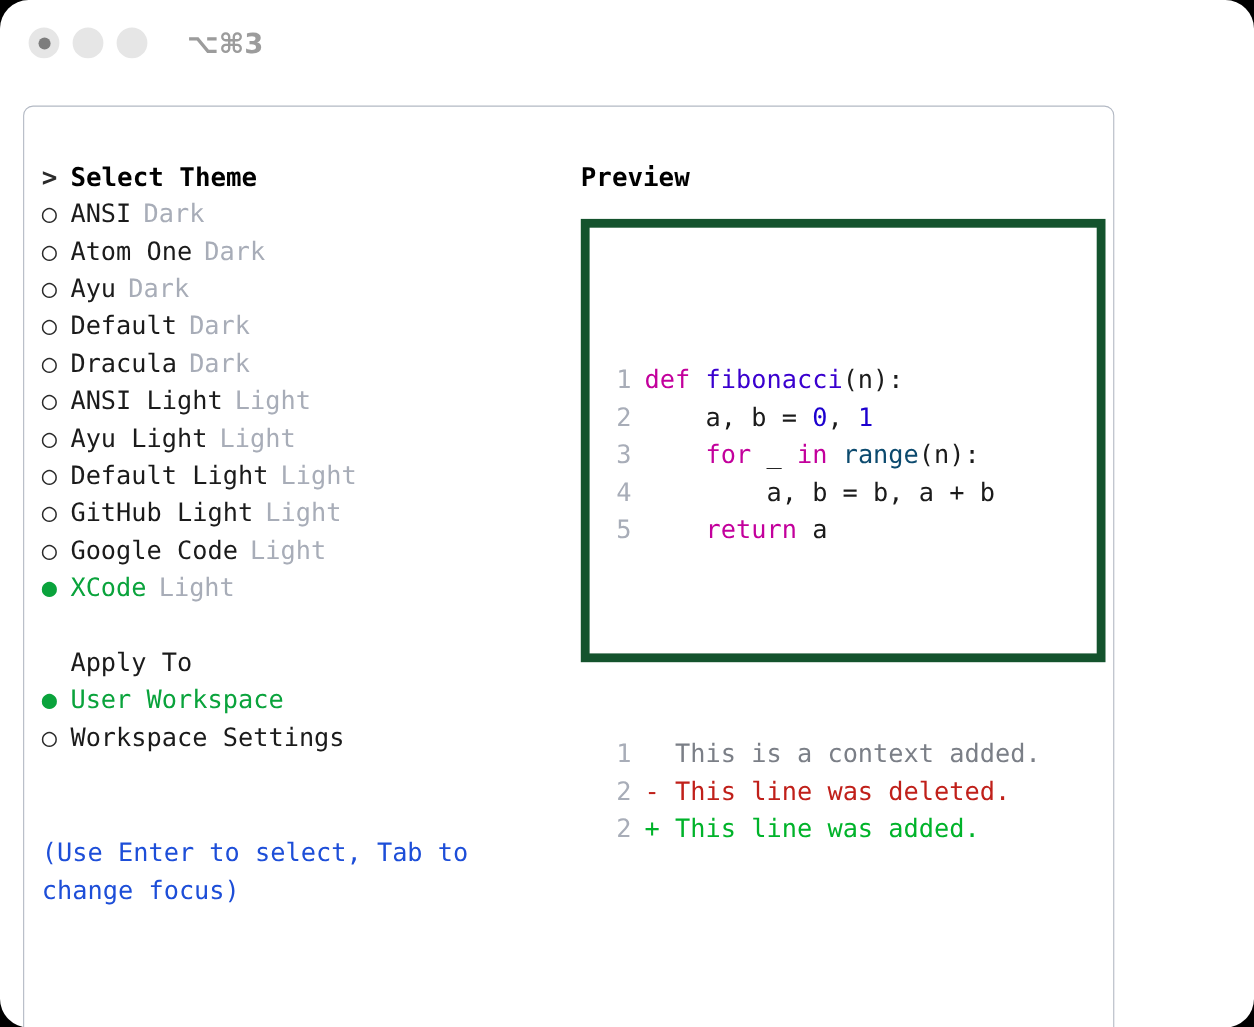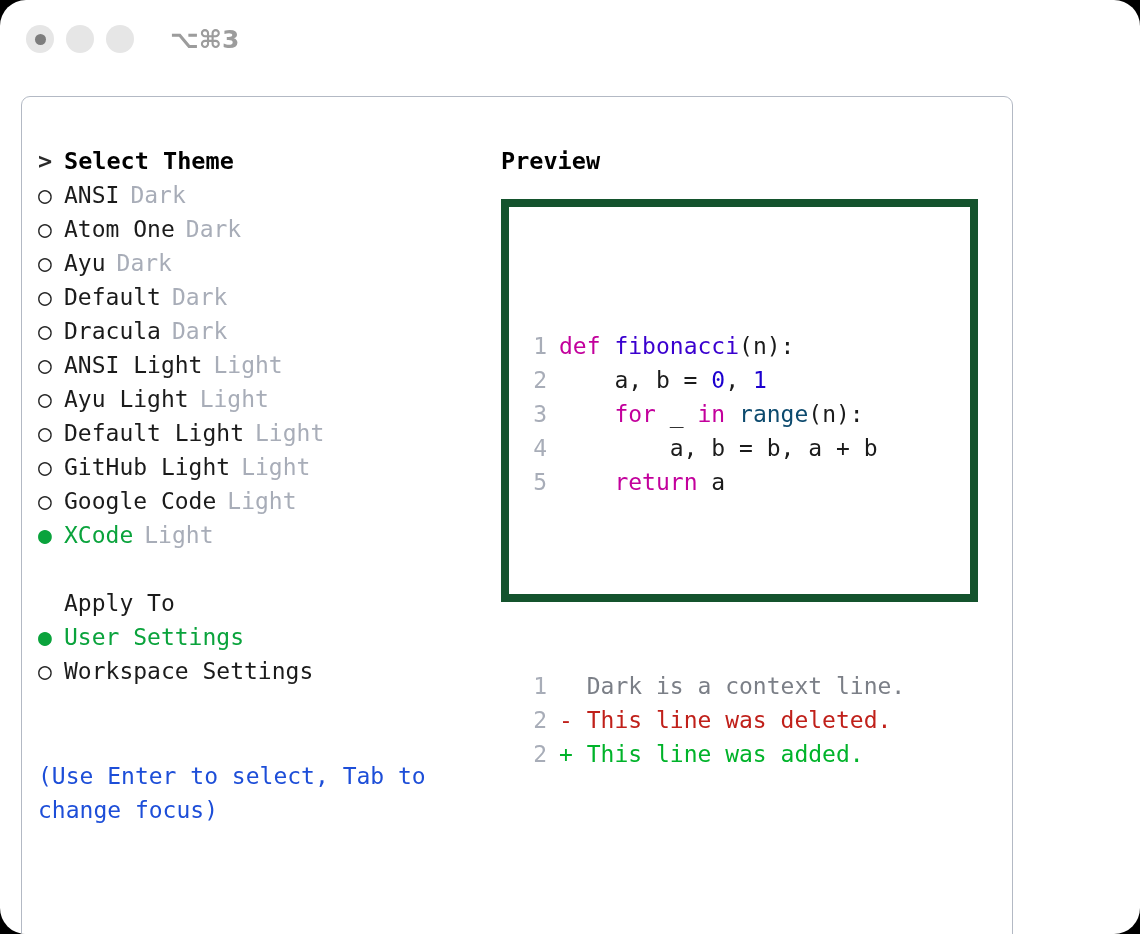--- a/index.html
+++ b/index.html
@@ -80,21 +80,21 @@
 
   
   .left-col {
     position: absolute;
     left: 16px;
     top: 47px;
     width: 450px;
   }
   .right-col {
     position: absolute;
-    left: 479px;
+    left: 506px;
     top: 47px;
     width: 490px;
   }
 
   .row {
     height: 34px;
     line-height: 34px;
     font-size: 23px;
     white-space: nowrap;
     color: #1b1b1b;
@@ -214,34 +214,34 @@
             <div class="row"><span class="marker sel-dot">●</span><span class="theme-name selected">XCode</span><span class="theme-kind">Light</span></div>
           </div>
 
         <div class="row spacer">&nbsp;</div>
 
         <div class="row">
           <span class="marker indent">&nbsp;&nbsp;</span><span>Apply To</span>
         </div>
 
         <div id="apply-list">
-            <div class="row"><span class="marker sel-dot">●</span><span class="theme-name selected">User Settings</span></div>
+            <div class="row"><span class="marker sel-dot">●</span><span class="theme-name selected">User Workspace</span></div>
             <div class="row"><span class="marker">○</span><span class="theme-name">Workspace Settings</span></div>
           </div>
       </div>
 
       <div class="hint">(Use Enter to select, Tab to change focus)</div>
 
       <div class="right-col">
         <div class="preview-title">Preview</div>
 
         <div class="preview-box">
           <div class="code">
             <div id="code-lines"><div><span class="ln">1</span><span class="kw">def</span><span class="plain"> </span><span class="fn">fibonacci</span><span class="plain">(n):</span></div><div><span class="ln">2</span><span class="plain">    a, b = </span><span class="num">0</span><span class="plain">, </span><span class="num">1</span></div><div><span class="ln">3</span><span class="plain">    </span><span class="kw">for</span><span class="plain"> _ </span><span class="kw">in</span><span class="plain"> </span><span class="builtin">range</span><span class="plain">(n):</span></div><div><span class="ln">4</span><span class="plain">        a, b = b, a + b</span></div><div><span class="ln">5</span><span class="plain">    </span><span class="kw">return</span><span class="plain"> a</span></div></div>
             <div class="gap">&nbsp;</div>
-            <div id="diff-lines"><div><span class="ln">1</span><span class="ctx"> </span><span class="ctx"> Dark is a context line.</span></div><div><span class="ln">2</span><span class="del">-</span><span class="del"> This line was deleted.</span></div><div><span class="ln">2</span><span class="add">+</span><span class="add"> This line was added.</span></div></div>
+            <div id="diff-lines"><div><span class="ln">1</span><span class="ctx"> </span><span class="ctx"> This is a context added.</span></div><div><span class="ln">2</span><span class="del">-</span><span class="del"> This line was deleted.</span></div><div><span class="ln">2</span><span class="add">+</span><span class="add"> This line was added.</span></div></div>
           </div>
         </div>
       </div>
 
     </div>
   </div>
 </div>
 
 </body></html>

